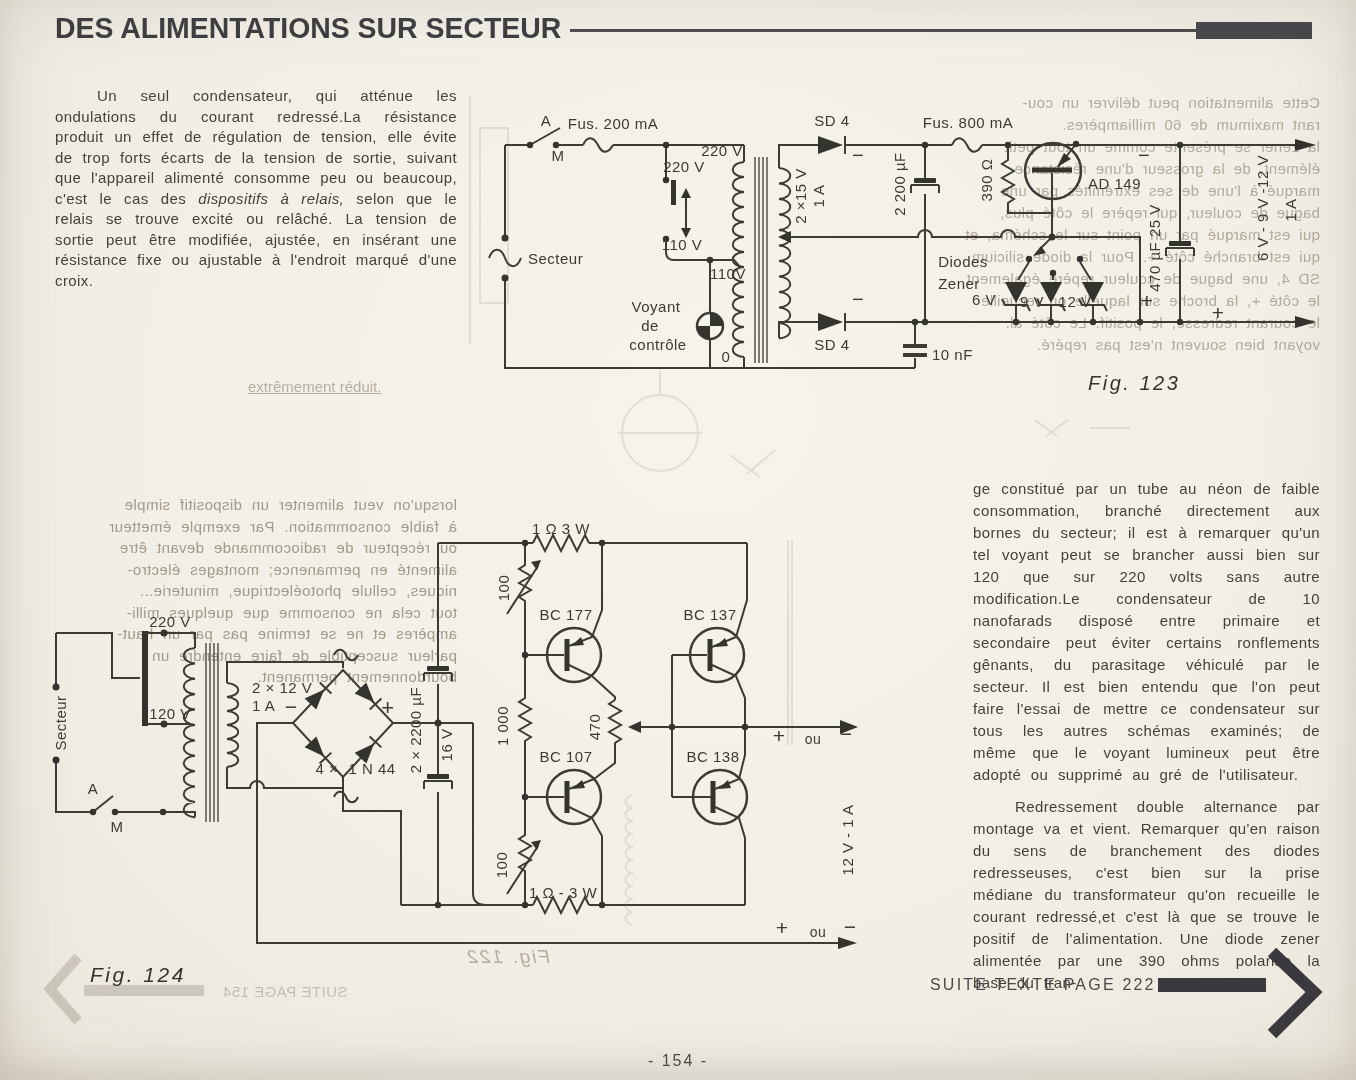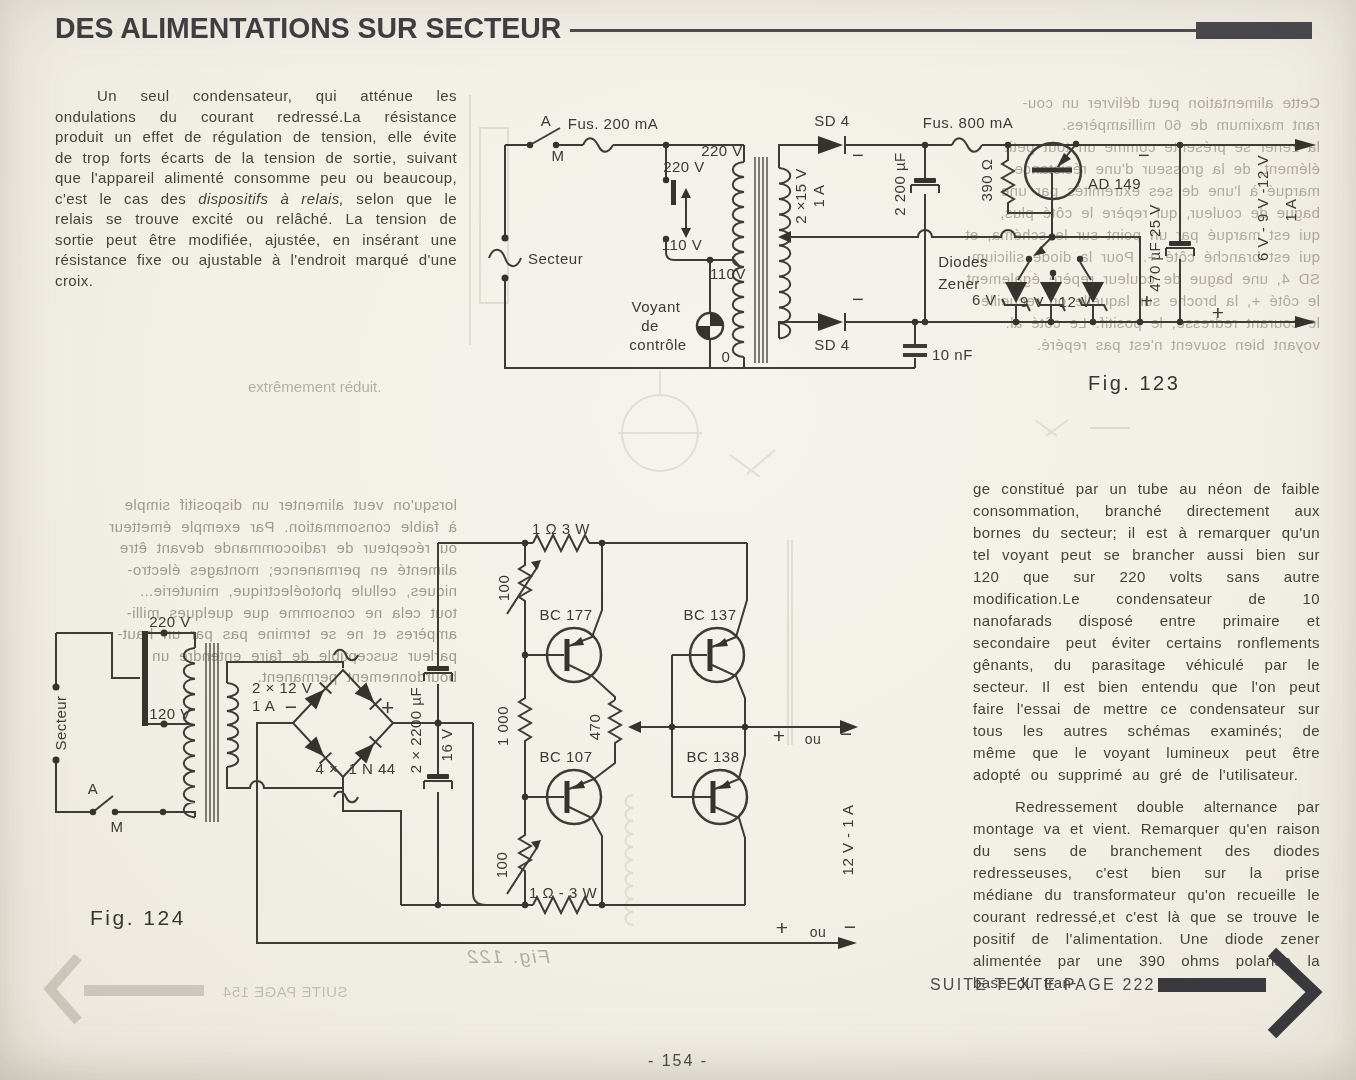--- a/index.html
+++ b/index.html
@@ -17,42 +17,42 @@
   
   .col{position:absolute;text-align:justify;}
   .col p{margin:0 0 16px 0;font-size:15px;letter-spacing:.4px;word-spacing:5px;color:#434239;}
   .col-left{left:55px;top:86px;width:402px;}
   .col-left p{line-height:20.5px;}
   .col-right{left:932px;top:478px;width:388px;}
   .col-right p{line-height:22px;margin-bottom:10px;margin-left:41px;}
   .indent{text-indent:42px;}
   .it{font-style:italic;}
   
-  .caption{position:absolute;font-size:20px;letter-spacing:2.5px;color:#35342f;white-space:nowrap;}
+  .caption{position:absolute;font-style:italic;font-size:20px;letter-spacing:2.5px;color:#35342f;white-space:nowrap;}
   .pageno{position:absolute;left:0;top:1052px;width:100%;text-align:center;font-size:16px;letter-spacing:2px;color:#4a4942;}
   .suite{position:absolute;left:930px;top:976px;font-size:16px;letter-spacing:2.2px;color:#4a4a4a;white-space:nowrap;}
   .suite-arrow{position:absolute;left:1150px;top:942px;}
   
   .schem{position:absolute;}
   .schem .w{stroke:#3c3b35;stroke-width:2;fill:none;}
   .schem .w25{stroke:#3c3b35;stroke-width:2.5;fill:none;}
   .schem .fine{stroke:#3c3b35;stroke-width:1.3;fill:none;}
   .schem .plate{stroke:#3c3b35;stroke-width:4.2;fill:none;}
   .schem .bar{stroke:#34332e;stroke-width:5;fill:none;}
   .schem .d{fill:#34332e;stroke:none;}
   .schem .dot{fill:#34332e;stroke:none;}
   .schem text{fill:#3b3a34;font-family:"Liberation Sans",sans-serif;letter-spacing:.5px;}
   
   .ghost{position:absolute;white-space:pre-line;text-align:justify;pointer-events:none;}
   .g-mirror{transform:scaleX(-1);}
   .ghost-left{left:55px;top:494px;width:402px;font-size:15px;line-height:21.5px;
     letter-spacing:.4px;word-spacing:5px;color:#a29a89;}
   .ghost-right{left:938px;top:92px;width:382px;font-size:15px;line-height:22px;
     letter-spacing:.4px;word-spacing:4px;color:#b2aa9a;}
-  .ghost-aside{left:248px;top:378px;width:210px;font-size:15px;color:#b6afa0;}
+  .ghost-aside{left:248px;top:378px;width:210px;font-size:15px;color:#b6afa0;text-decoration:underline;}
   .ghost-fig{left:430px;top:946px;width:120px;font-size:19px;font-style:italic;letter-spacing:2px;color:#b5ad9e;}
   .ghost-suite-text{font-family:"Liberation Sans",sans-serif;}
 </style>
 </head>
 <body>
 
 <div class="page">
 
   <div class="ghost g-mirror ghost-left">lorsqu'on veut alimenter un dispositif simple
 à faible consommation. Par exemple émetteur
@@ -394,21 +394,21 @@
         <text font-size="14" text-anchor="middle" transform="translate(813,744)">ou</text>
         <text font-size="21" text-anchor="middle" transform="translate(846,741)">−</text>
         <text font-size="15" text-anchor="middle" transform="translate(507,865) rotate(-90)">100</text>
         <text font-size="15" text-anchor="middle" transform="translate(563,898)">1 Ω - 3 W</text>
         <text font-size="21" text-anchor="middle" transform="translate(782,935)">+</text>
         <text font-size="14" text-anchor="middle" transform="translate(818,937)">ou</text>
         <text font-size="21" text-anchor="middle" transform="translate(850,934)">−</text>
         <text font-size="15" text-anchor="middle" transform="translate(853,840) rotate(-90)">12 V - 1 A</text>
       </g>
   </svg>
-  <div class="caption" style="left:90px;top:906px;font-size:21px">Fig. 124</div>
+  <div class="caption" style="left:90px;top:963px;font-size:21px">Fig. 124</div>
 
   <div class="suite">SUITE TEXTE PAGE  222</div>
   <svg class="suite-arrow" width="180" height="110" viewBox="0 0 180 110">
     <rect x="8" y="36" width="108" height="14" fill="#3a3a3e"></rect>
     <path d="M122,10 L164,50 L122,92" stroke="#3a3a3e" stroke-width="12" fill="none"></path>
   </svg>
   <div class="pageno">- 154 -</div>
 
 </div>
 

